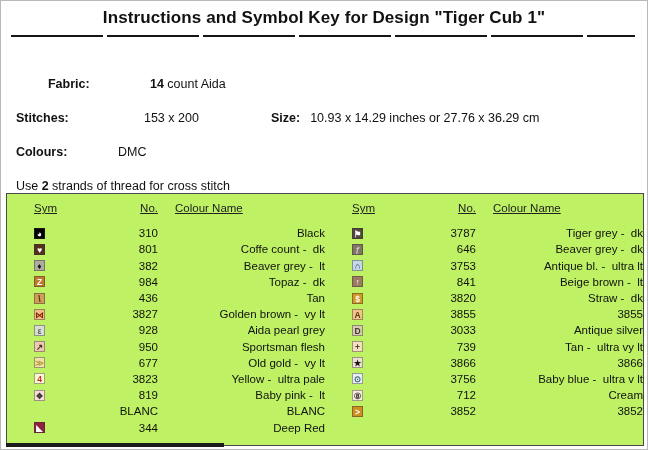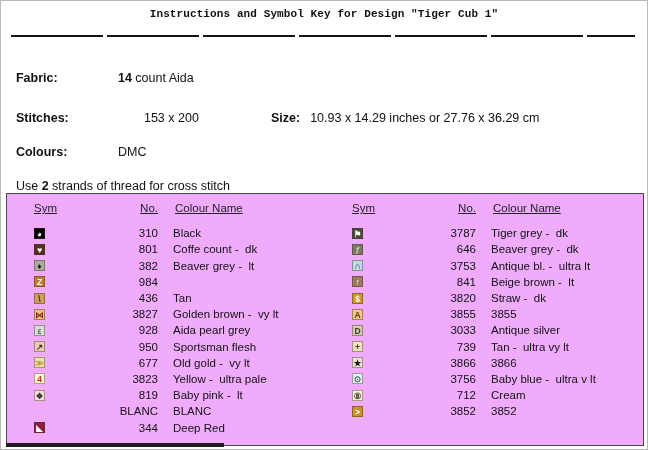--- a/index.html
+++ b/index.html
@@ -9,56 +9,55 @@
     color: #111;
     font-family: "Liberation Sans", sans-serif;
     position: relative;
     border: 1px solid #b8b8b8;
     box-sizing: border-box;
     overflow: hidden;
   }
   .title {
     text-align: center;
     font-weight: bold;
-    font-size: 11px;
+    font-size: 17px;
     padding-top: 7px;
     letter-spacing: 0.1px;
-    font-family: Liberation Mono, monospace;
   }
   .divider {
     position: absolute;
     left: 10px; right: 12px; top: 34px;
     height: 2px;
     background: repeating-linear-gradient(90deg, #161616 0px, #161616 92px, rgba(0,0,0,0) 92px, rgba(0,0,0,0) 96px);
   }
   .info-row {
     position: absolute;
     left: 8px;
     font-size: 12.5px;
     white-space: pre;
   }
   .info-label {
     display: inline-block;
     width: 102px;
     font-weight: bold;
   }
-  .row-fabric   { top: 56px; }
+  .row-fabric   { top: 62px; margin-left: 32px; }
   .row-stitches { top: 96px; }
   .row-colours  { top: 130px; }
   .row-strands  { top: 164px; }
   .stitches-value { display: inline-block; width: 127px; margin-left: 26px; }
   .size-label { font-weight: bold; padding-right: 10px; }
   .bold { font-weight: bold; }
   .key-box {
     position: absolute;
     left: 5px; top: 192px;
     width: 638px; height: 253px;
     border: 1px solid #4a4a4a;
     box-sizing: border-box;
-    background: #f0abfc;
+    background: #bef264;
   }
   .key-bottom-accent {
     position: absolute;
     left: -1px; bottom: -2px;
     width: 218px; height: 4px;
     background: #1c1c1c;
   }
   .key-columns {
     display: flex;
     height: 100%;
@@ -90,21 +89,21 @@
     box-sizing: border-box;
     border: 1px solid rgba(60,50,40,0.45);
     font-size: 8.5px;
     font-weight: bold;
     line-height: 10px;
     text-align: center;
     vertical-align: middle;
     overflow: hidden;
   }
   .kno { text-align: right; white-space: pre; }
-  .kname { padding-left: 15px; white-space: pre; }
+  .kname { padding-left: 15px; white-space: pre; text-align: right; }
 </style>
 </head>
 <body>
 
 <div class="title">Instructions and Symbol Key for Design "Tiger Cub 1"</div>
 <div class="divider"></div>
 
 <div class="info-row row-fabric">
   <span class="info-label">Fabric:</span><span class="bold">14</span><span> count Aida</span>
 </div>
@@ -141,20 +140,21 @@
           <span class="kname">Coffe count -  dk</span>
         </div>
         <div class="krow">
           <span class="sym-cell"><span class="sym" style="background: rgb(174, 172, 160); color: rgb(20, 20, 20);">♦</span></span>
           <span class="kno">382</span>
           <span class="kname">Beaver grey -  lt</span>
         </div>
         <div class="krow">
           <span class="sym-cell"><span class="sym" style="background: rgb(192, 124, 46); color: rgb(255, 255, 255);">Z</span></span>
           <span class="kno">984</span>
+          <span class="kname">Topaz -  dk</span>
         </div>
         <div class="krow">
           <span class="sym-cell"><span class="sym" style="background: rgb(207, 158, 88); color: rgb(70, 40, 14);">\</span></span>
           <span class="kno">436</span>
           <span class="kname">Tan</span>
         </div>
         <div class="krow">
           <span class="sym-cell"><span class="sym" style="background: rgb(238, 191, 131); color: rgb(139, 34, 0);">⋈</span></span>
           <span class="kno">3827</span>
           <span class="kname">Golden brown -  vy lt</span>

